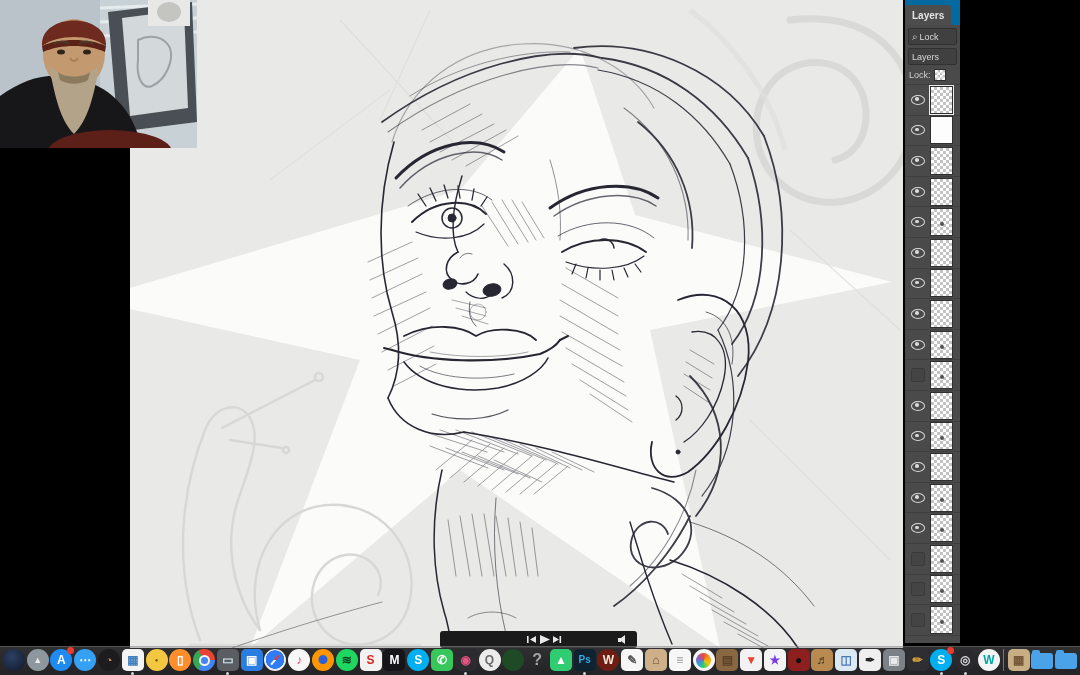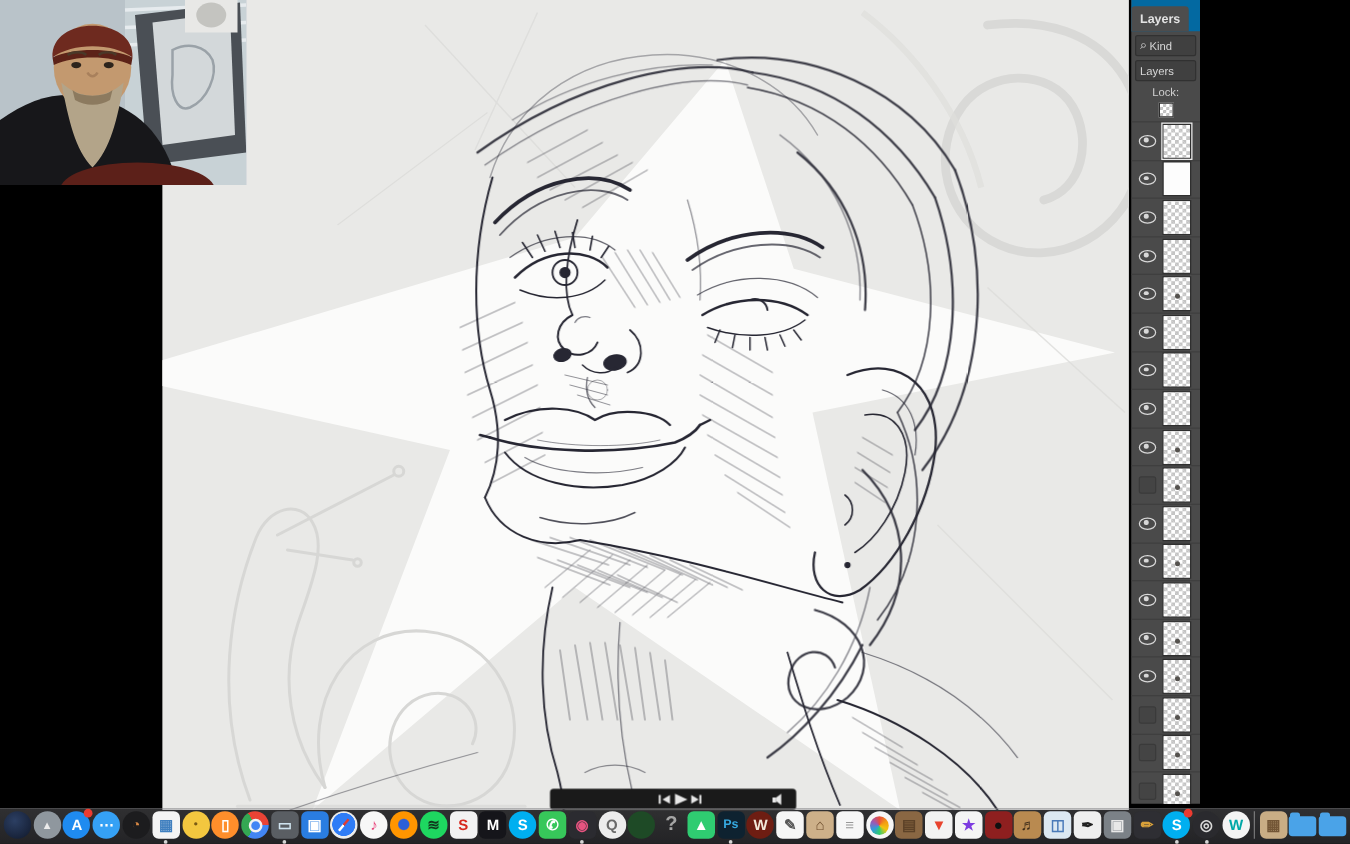--- a/index.html
+++ b/index.html
@@ -14,21 +14,21 @@
   #webcam{position:absolute;left:0;top:0;width:197px;height:148px;overflow:hidden;background:#b9c3c9;}
 
   
   #panel{position:absolute;left:905px;top:0;width:55px;height:643px;background:#4a4a4a;overflow:hidden;
          color:#dcdcdc;}
   .tabbar{height:25px;background:#0369a1;display:flex;align-items:flex-end;text-align:center;}
   .tab{background:#4d4d4d;color:#e3e3e3;font-size:10px;font-weight:bold;padding:5px 7px 4px 7px;border-radius:3px 3px 0 0;}
   .field{margin:3px 3px 0 3px;height:15px;background:#404040;border:1px solid #313131;border-radius:2px;
          display:flex;align-items:center;gap:2px;padding:0 3px;font-size:9px;color:#d8d8d8;}
   .mag{font-size:10px;line-height:1;color:#cfcfcf;}
-  .lockrow{display:flex;align-items:center;gap:3px;padding:4px 4px 3px 4px;font-size:9px;color:#cfcfcf;border-bottom:1px solid #3e3e3e;flex-direction:column;}
+  .lockrow{display:flex;align-items:center;gap:3px;padding:4px 4px 3px 4px;font-size:9px;color:#cfcfcf;border-bottom:1px solid #3e3e3e;}
   .minichk{width:10px;height:10px;border:1px solid #2e2e2e;
     background-image:linear-gradient(45deg,#bdbdbd 25%,transparent 25%,transparent 75%,#bdbdbd 75%),
                      linear-gradient(45deg,#bdbdbd 25%,#fff 25%,#fff 75%,#bdbdbd 75%);
     background-size:5px 5px;background-position:0 0,2.5px 2.5px;background-color:#fff;}
   .lrow{height:30.6px;border-bottom:1px solid #3f3f3f;display:flex;align-items:center;box-sizing:border-box;}
   .eyecell{width:26px;display:flex;justify-content:center;}
   .eye{width:12px;height:8px;border:1px solid #d8d8d8;border-radius:50%;position:relative;display:inline-block;}
   .eye::after{content:"";position:absolute;left:3px;top:1.5px;width:3.5px;height:3.5px;border-radius:50%;background:#d8d8d8;}
   .eyewell{width:12px;height:12px;border:1px solid #3a3a3a;background:#444;border-radius:2px;display:inline-block;}
   .thumb{width:21px;height:26px;position:relative;box-shadow:0 0 0 1px #2f2f2f;}
@@ -227,21 +227,21 @@
       </g>
     </svg>
   </div>
 
   <div id="panel">
     <div class="tabbar">
       <span class="tab">Layers</span>
     </div>
     <div class="field">
       <span class="mag">⌕</span>
-      <span>Kind</span>
+      <span>Lock</span>
     </div>
     <div class="field">
       <span>Layers</span>
     </div>
     <div class="lockrow">
       <span>Lock:</span>
       <span class="minichk"></span>
     </div>
     <div>
         <div class="lrow">

